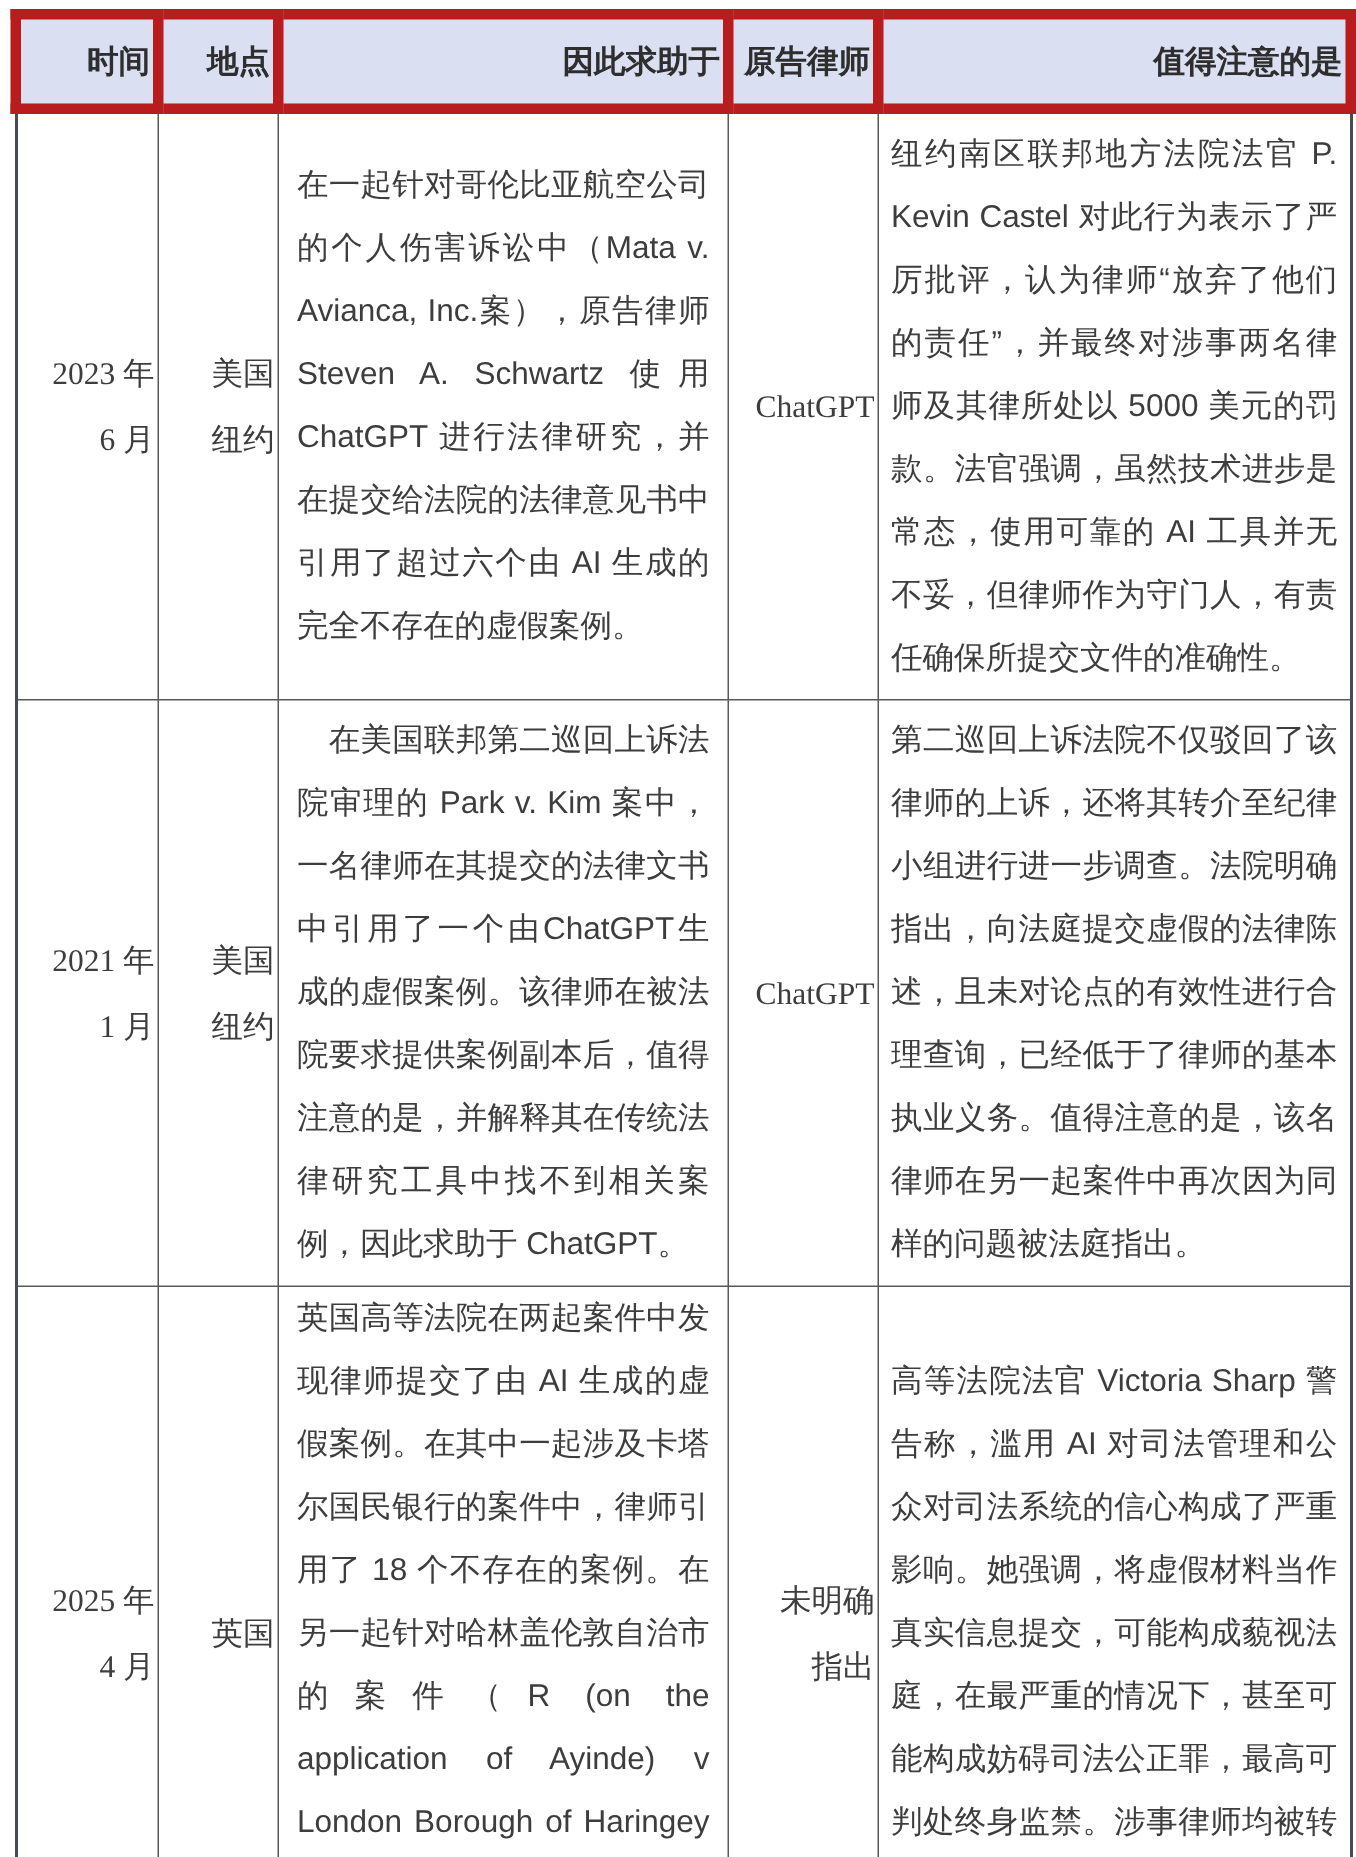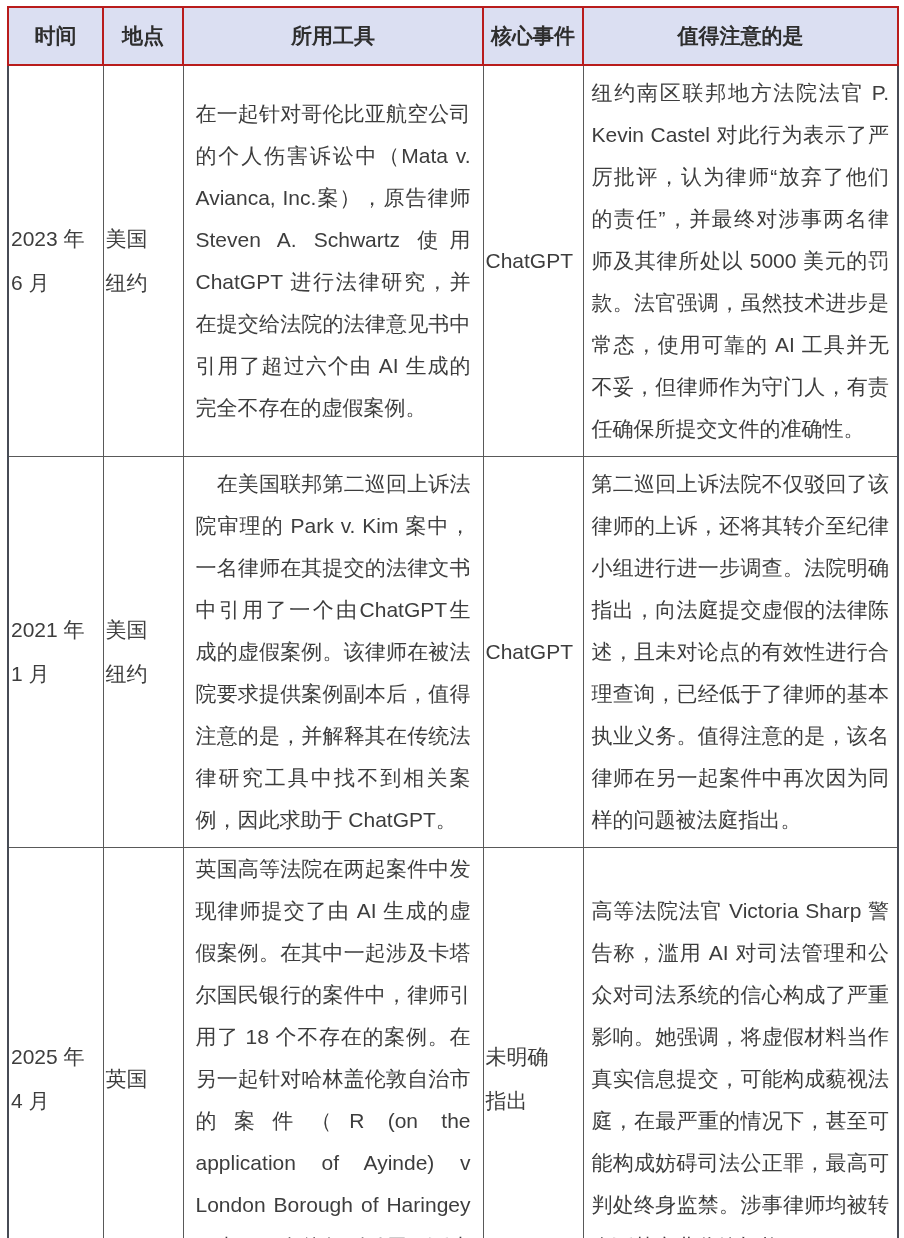--- a/index.html
+++ b/index.html
@@ -23,44 +23,45 @@
     color: #3d3d3d;
   }
   table.cases col.c-time     { width: 95px; }
   table.cases col.c-place    { width: 80px; }
   table.cases col.c-event    { width: 300px; }
   table.cases col.c-tool     { width: 100px; }
   table.cases col.c-attitude { width: 315px; }
 
   table.cases th {
     background: #dbdff2;
-    border: 2px solid #b91c1c;
+    border: 7px solid #b91c1c;
     height: 56px;
     font-size: 21px;
     font-weight: 700;
     color: #2e2e2e;
-    text-align: center;
+    text-align: right;
     vertical-align: middle;
     padding: 0 2px;
   }
   table.cases td {
     border: 1px solid #595959;
     font-size: 21px;
     vertical-align: middle;
     box-sizing: border-box;
   }
   tr.r1 { height: 381px; }
   tr.r2 { height: 375px; }
   tr.r3 { height: 412px; }
 
   td.c-center {
-    text-align: left;
+    text-align: right;
     white-space: pre-line;
     line-height: 2.1;
     padding: 0 2px;
+    font-family: Liberation Serif, serif;
   }
   td.c-justify {
     text-align: justify;
     line-height: 2.0;
     padding: 0 12px;
   }
   td.c-justify.narrow {
     padding: 6px 8px;
   }
 </style>
@@ -73,22 +74,22 @@
       <col class="c-time">
       <col class="c-place">
       <col class="c-event">
       <col class="c-tool">
       <col class="c-attitude">
     </colgroup>
     <thead>
       <tr>
         <th>时间</th>
         <th>地点</th>
-        <th>所用工具</th>
-        <th>核心事件</th>
+        <th>因此求助于</th>
+        <th>原告律师</th>
         <th>值得注意的是</th>
       </tr>
     </thead>
     <tbody>
       <tr class="r1">
         <td class="c-center">2023 年
 6 月</td>
         <td class="c-center">美国
 纽约</td>
         <td class="c-justify">在一起针对哥伦比亚航空公司的个人伤害诉讼中（Mata v. Avianca, Inc.案），原告律师 Steven A. Schwartz 使用 ChatGPT 进行法律研究，并在提交给法院的法律意见书中引用了超过六个由 AI 生成的完全不存在的虚假案例。</td>

